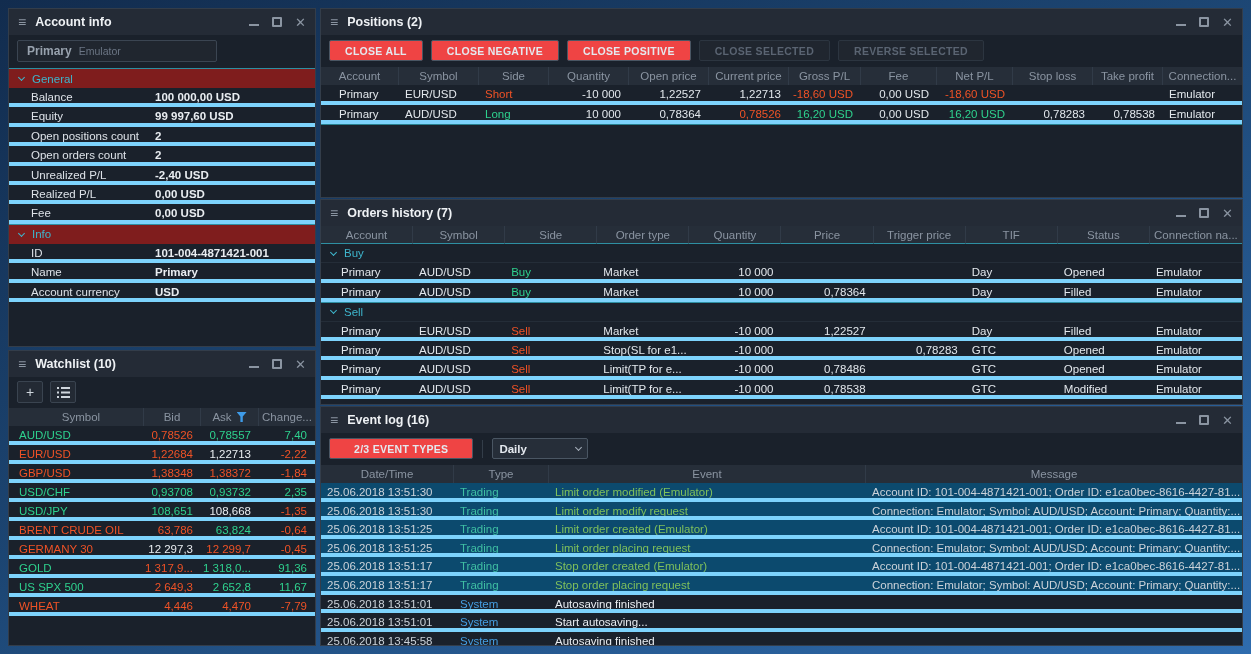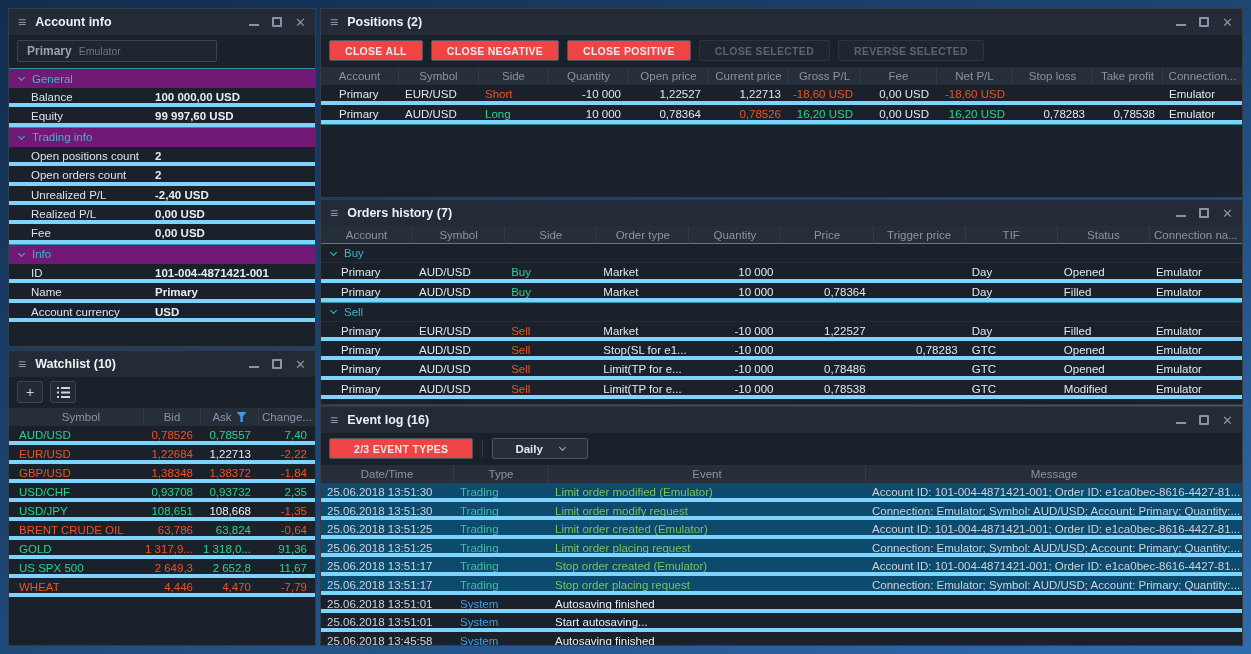--- a/index.html
+++ b/index.html
@@ -38,21 +38,21 @@
   .chev{display:inline-block;width:5px;height:5px;border-right:1.5px solid #3eb5cc;border-bottom:1.5px solid #3eb5cc;transform:rotate(45deg);margin:0 8px 2px 0;flex:0 0 auto;}
   .chev-gray{display:inline-block;width:5px;height:5px;border-right:1.5px solid #a8b1bc;border-bottom:1.5px solid #a8b1bc;transform:rotate(45deg);margin-left:auto;margin-bottom:2px;}
   
   .tbtn{height:21px;padding:0 15px;background:#ef4444;border:1px solid #4a5663;border-radius:2px;color:#e4e9ef;font-weight:bold;font-size:10.5px;font-family:inherit;letter-spacing:.3px;cursor:pointer;white-space:nowrap;}
   .tbtn.disabled{background:#20262f;border-color:#2c3540;color:#5a6472;}
   
   #account-info{left:8px;top:8px;width:308px;height:339px;}
   .acct-input{margin:5px 8px 6px;width:200px;height:22px;border:1px solid #3b4552;border-radius:2px;display:flex;align-items:center;padding:0 9px;gap:7px;background:#20262f;cursor:pointer;}
   .acct-name{color:#98a2ae;font-weight:bold;font-size:12px;}
   .acct-conn{color:#6b7584;font-size:10.5px;}
-  .sec-head{height:20px;display:flex;align-items:center;border-top:1px solid #2e8fa2;padding-left:10px;font-size:11.5px;background:#701a75;cursor:pointer;}
+  .sec-head{height:20px;display:flex;align-items:center;border-top:1px solid #2e8fa2;padding-left:10px;font-size:11.5px;background:#7f1d1d;cursor:pointer;}
   .ai-grid{display:grid;grid-template-columns:140px 1fr;height:19.4px;line-height:19.4px;}
   .ai-grid .cell:first-child{padding-left:22px;color:#dde2e8;}
   .ai-grid .cell:last-child{color:#e9edf1;font-weight:bold;}
   
   #watchlist{left:8px;top:350px;width:308px;height:296px;}
   .wl-toolbar{display:flex;gap:7px;padding:4px 8px 5px;align-items:center;}
   .icon-btn{width:26px;height:22px;border:1px solid #3a4450;border-radius:2px;background:#232a34;color:#cfd6dd;display:flex;align-items:center;justify-content:center;font-size:14px;cursor:pointer;}
   .wl-grid{display:grid;grid-template-columns:1fr 57px 58px 56px;}
   .wl-grid.trow{height:19px;line-height:19px;}
   .wl-grid .cell:first-child{padding-left:10px;}
@@ -67,21 +67,21 @@
   
   #orders{left:320px;top:199px;width:923px;height:206px;}
   .oh-grid{display:grid;grid-template-columns:repeat(10,1fr);}
   .oh-grid.trow{height:19.4px;line-height:19.4px;}
   .group-head{height:19.4px;display:flex;align-items:center;padding-left:10px;font-size:11.5px;border-top:1px solid #2e8fa2;border-bottom:1px solid #242d38;cursor:pointer;}
   #orders .thead .cell{border-bottom:1px solid #2e8fa2;}
   
   #eventlog{left:320px;top:406px;width:923px;height:240px;}
   .el-toolbar{display:flex;gap:9px;padding:5px 8px 6px;align-items:center;}
   .el-sep{width:1px;height:18px;background:#333d49;}
-  .select{height:21px;width:96px;border:1px solid #4a5663;border-radius:2px;display:flex;align-items:center;padding:0 22px;color:#e4e9ef;font-weight:bold;font-size:11.5px;background:#262e39;cursor:pointer;}
+  .select{height:21px;width:96px;border:1px solid #4a5663;border-radius:2px;display:flex;align-items:center;padding:0 6px;color:#e4e9ef;font-weight:bold;font-size:11.5px;background:#262e39;cursor:pointer;}
   .el-grid{display:grid;grid-template-columns:133px 95px 317px 1fr;}
   .el-grid.trow{height:18.6px;line-height:18.6px;}
   .bg-trading{background:#0c4a6e;}
   .c-dim{color:#cbd2d9;}
   #el-types{padding:0 24px;}
 </style>
 </head>
 <body>
 
 <div class="desktop">
@@ -105,24 +105,20 @@
           <span class="chev"></span>
           <span class="teal">General</span>
         </div>
         <div class="ai-grid trow">
           <div class="cell al">Balance</div>
           <div class="cell al">100 000,00 USD</div>
         </div>
         <div class="ai-grid trow">
           <div class="cell al">Equity</div>
           <div class="cell al">99 997,60 USD</div>
-        </div>
-        <div class="sec-head">
-          <span class="chev"></span>
-          <span class="teal">Trading info</span>
         </div>
         <div class="ai-grid trow">
           <div class="cell al">Open positions count</div>
           <div class="cell al">2</div>
         </div>
         <div class="ai-grid trow">
           <div class="cell al">Open orders count</div>
           <div class="cell al">2</div>
         </div>
         <div class="ai-grid trow">
@@ -221,20 +217,26 @@
           <div class="cell ar k-n">108,668</div>
           <div class="cell ar k-d">-1,35</div>
         </div>
         <div class="wl-grid trow">
           <div class="cell al k-d">BRENT CRUDE OIL</div>
           <div class="cell ar k-d">63,786</div>
           <div class="cell ar k-u">63,824</div>
           <div class="cell ar k-d">-0,64</div>
         </div>
         <div class="wl-grid trow">
+          <div class="cell al k-d">GERMANY 30</div>
+          <div class="cell ar k-n">12 297,3</div>
+          <div class="cell ar k-d">12 299,7</div>
+          <div class="cell ar k-d">-0,45</div>
+        </div>
+        <div class="wl-grid trow">
           <div class="cell al k-u">GOLD</div>
           <div class="cell ar k-d">1 317,9...</div>
           <div class="cell ar k-u">1 318,0...</div>
           <div class="cell ar k-u">91,36</div>
         </div>
         <div class="wl-grid trow">
           <div class="cell al k-u">US SPX 500</div>
           <div class="cell ar k-d">2 649,3</div>
           <div class="cell ar k-u">2 652,8</div>
           <div class="cell ar k-u">11,67</div>

